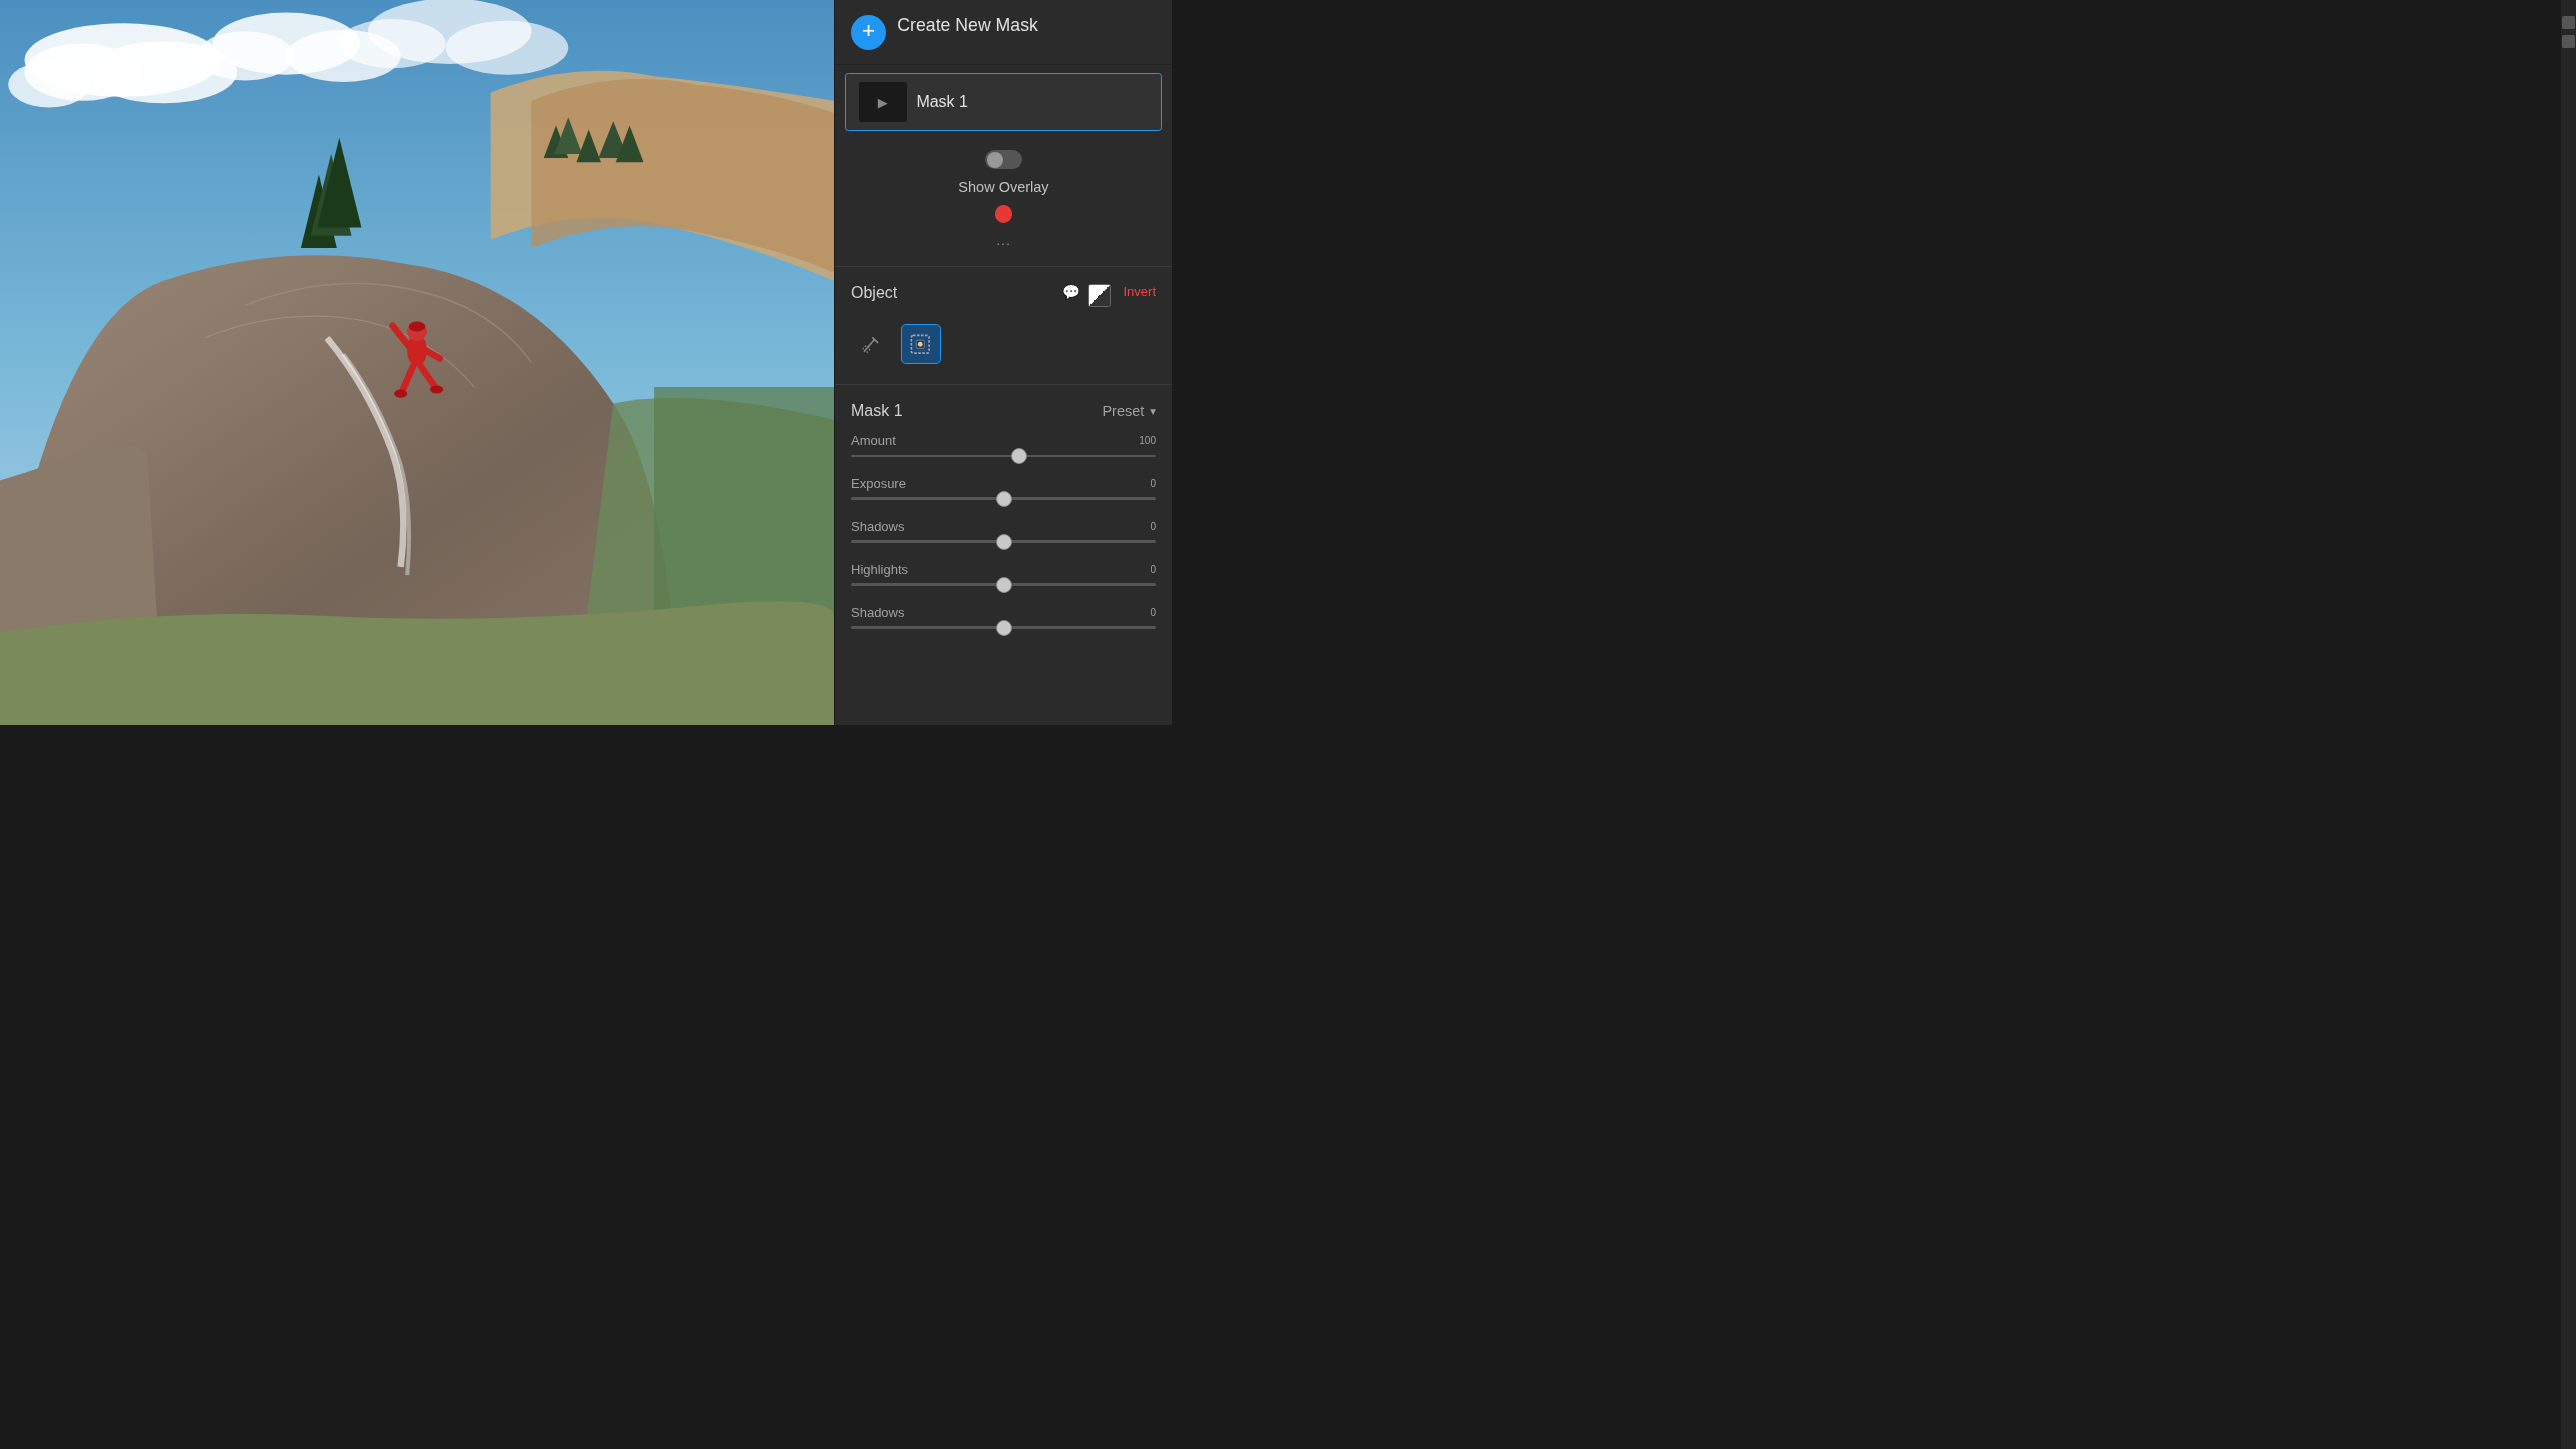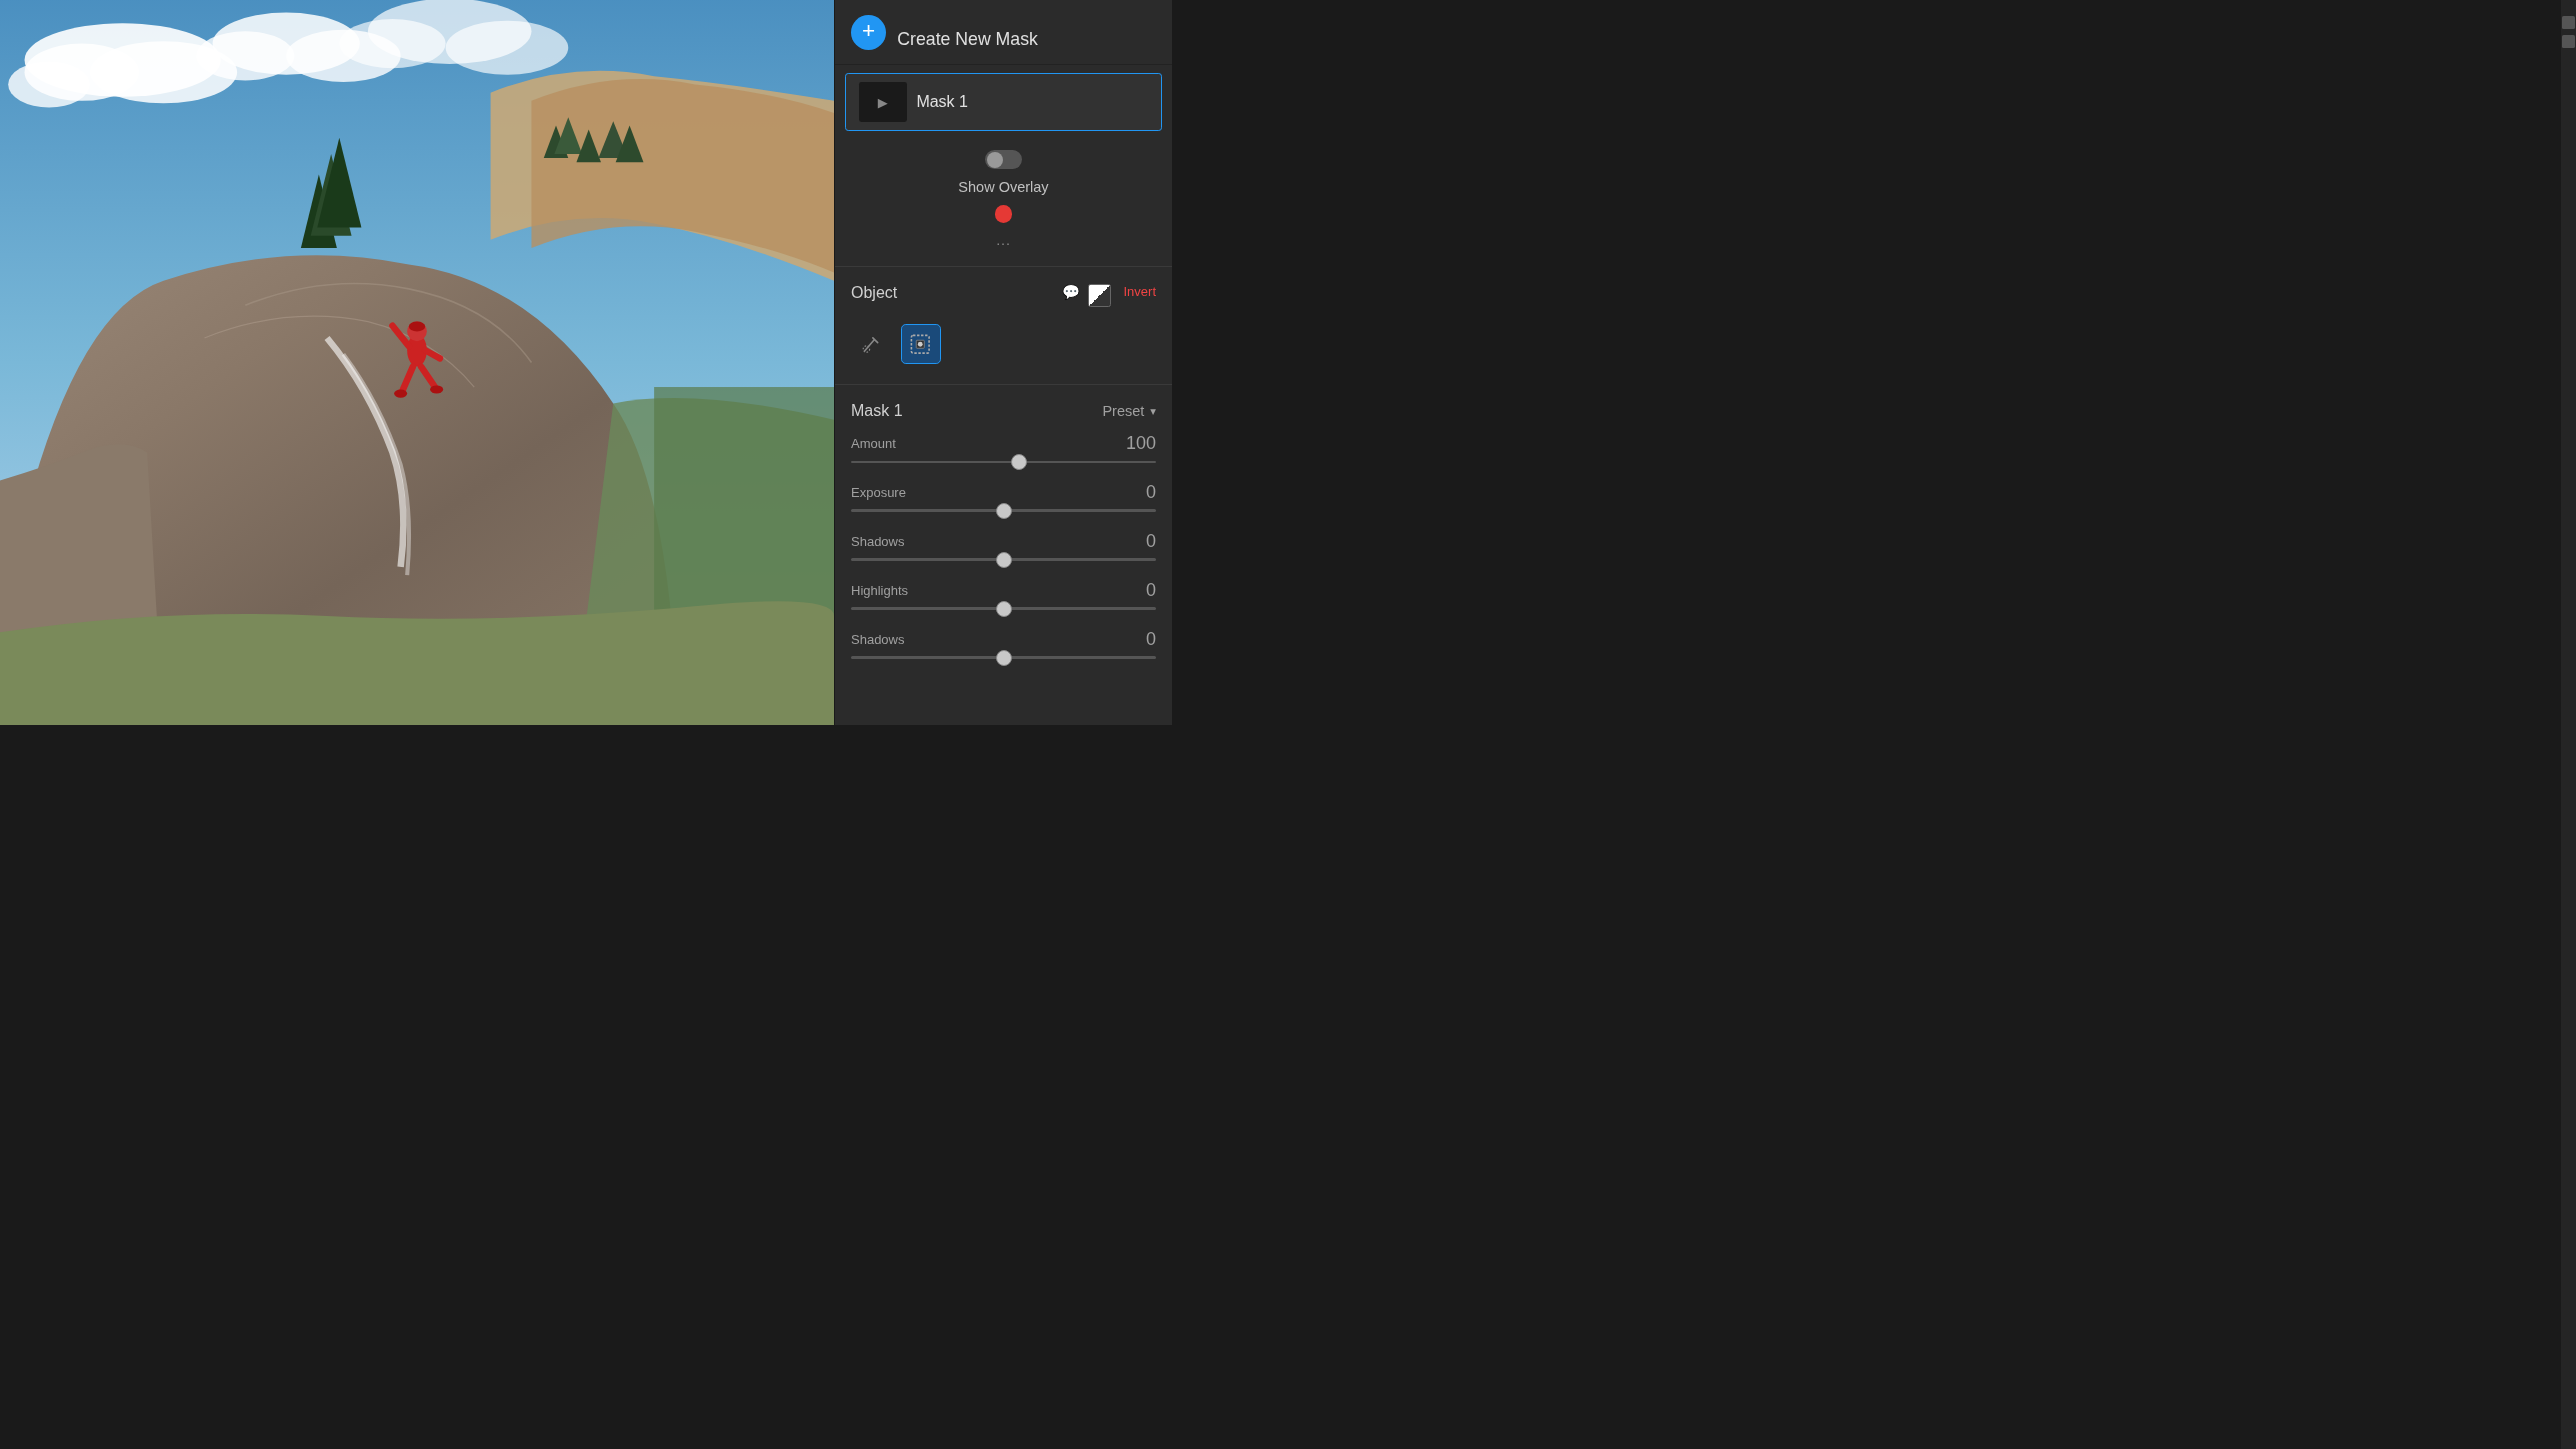--- a/index.html
+++ b/index.html
@@ -26,21 +26,21 @@
       background: #2b2b2b;
       display: flex;
       flex-direction: column;
       border-left: 0.8px solid #1a1a1a;
       overflow-y: auto;
     }
 
     
     .create-mask-header {
       display: flex;
-      align-items: flex-end;
+      align-items: flex-start;
       padding: 14.5px 16px;
       background: #2b2b2b;
       border-bottom: 0.8px solid #222;
       gap: 11.3px;
       flex-shrink: 0;
     }
 
     .create-btn-circle {
       width: 35px;
       height: 35px;
@@ -263,21 +263,21 @@
       margin-bottom: 4.8px;
     }
 
     .slider-label {
       color: #a0a0a0;
       font-size: 13px;
     }
 
     .slider-value {
       color: #a0a0a0;
-      font-size: 18px;
+      font-size: 10px;
     }
 
     .slider-track {
       width: 100%;
       height: 2.4px;
       background: #555;
       border-radius: 1.6px;
       position: relative;
       margin: 6.4px 0;
     }

